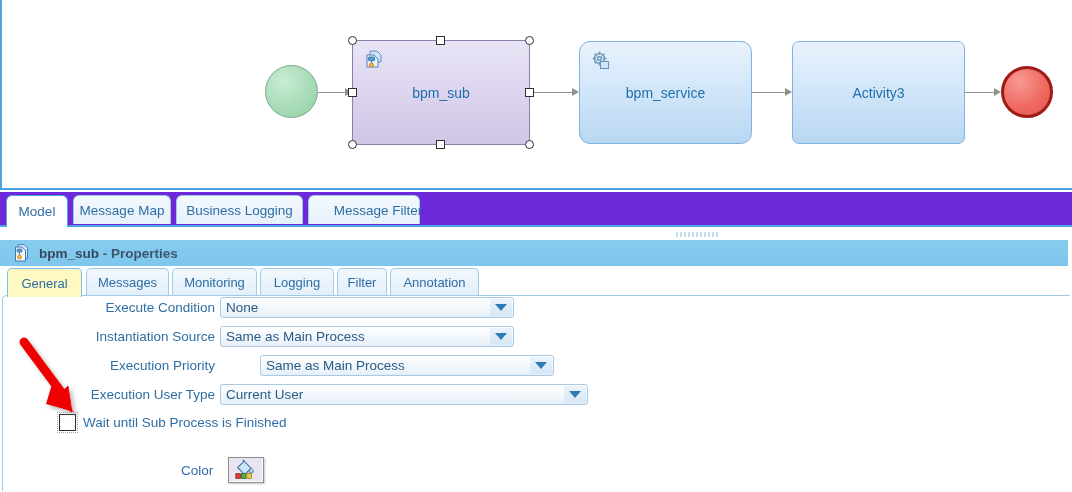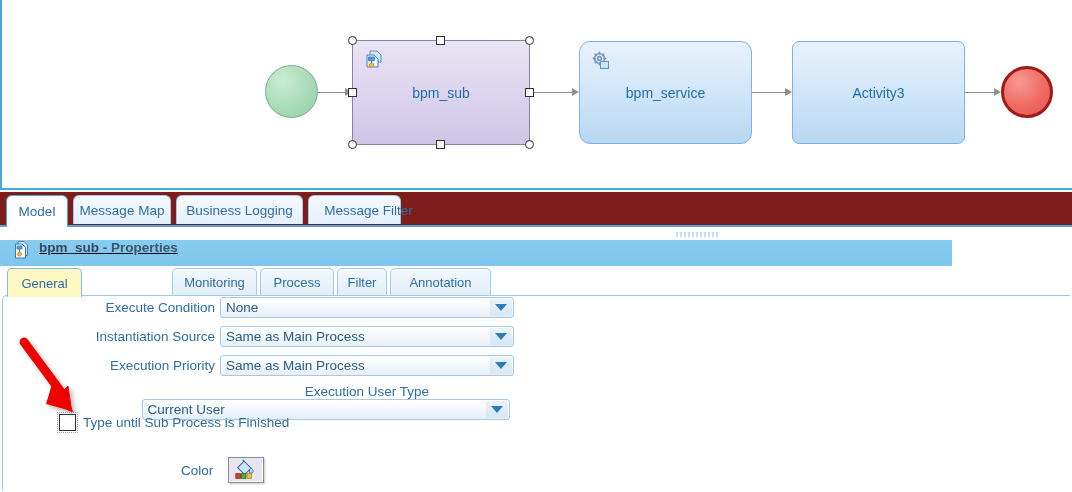--- a/index.html
+++ b/index.html
@@ -67,21 +67,21 @@
   .h{position:absolute;width:9px;height:9px;background:#ffffff;border:1px solid #31302f;box-sizing:border-box;}
   .h.round{border-radius:50%;}
 
   
   .conn{position:absolute;height:1px;background:#8a948a;}
   .arw{position:absolute;width:0;height:0;border-top:4px solid transparent;border-bottom:4px solid transparent;border-left:7px solid #8a948a;}
 
   
   .tabstrip{
     position:absolute;left:0;top:192px;width:1072px;height:35px;
-    background:#7f1d1d;
+    background:#6d28d9;
   }
   .tab{
     position:absolute;top:3px;height:29px;box-sizing:border-box;
     display:flex;align-items:center;justify-content:center;
     font-size:13.5px;color:#2f6ea5;
     border:1px solid #9fcbe8;
     border-bottom:none;
     border-radius:6px 6px 0 0;
     background:linear-gradient(180deg,#f4f9fd 0%,#e6f0fa 100%);
     padding:0 12px;
@@ -110,23 +110,23 @@
     background:repeating-linear-gradient(90deg,#b8d8ef 0 2px,#ffffff 2px 4px);
     opacity:.85;
   }
 
   
   .props{
     position:absolute;left:0;top:240px;width:1072px;height:252px;
     background:#ffffff;
   }
   .props-title{
-    position:absolute;left:0;top:0;width:952px;height:26px;
+    position:absolute;left:0;top:0;width:1068px;height:26px;
     background:linear-gradient(180deg,#86ccef 0%,#7ec6ec 100%);
-    display:flex;align-items:flex-start;text-decoration:underline;
+    display:flex;align-items:center;
   }
   .props-title .picon{
     margin-left:13px;width:18px;height:20px;position:relative;flex:0 0 auto;
   }
   .props-title .ptext{
     margin-left:8px;font-size:13.5px;font-weight:bold;color:#34495e;
   }
   .props-title .ptext .dim{font-weight:bold;color:#3d566e;}
 
   .ptabs{position:absolute;left:0;top:26px;width:1072px;height:30px;}
@@ -271,21 +271,21 @@
 
     <div class="tab sel" style="left:6px;width:62px;">
       <span>Model</span>
     </div>
     <div class="tab" style="left:73px;width:98px;">
       <span>Message Map</span>
     </div>
     <div class="tab" style="left:176px;width:127px;">
       <span>Business Logging</span>
     </div>
-    <div class="tab" style="left:308px;width:93px;padding-left:40px;">
+    <div class="tab" style="left:308px;width:112px;padding-left:40px;">
       <span>Message Filter</span>
     </div>
 
     <div class="underline-gap" style="left:7px;width:60px;"></div>
   </div>
 
   <div class="splitter"></div>
   <div class="grip"></div>
 
   <div class="props">
@@ -300,30 +300,33 @@
           <circle cx="6.5" cy="14" r="2" fill="#f5b942" stroke="#d1861b" stroke-width=".8"></circle>
         </svg>
       </span>
       <span class="ptext"><span>bpm_sub</span><span class="dim"> - Properties</span></span>
     </div>
 
     <div class="ptabs">
       <div class="ptab sel" style="left:7px;width:75px;">
         <span>General</span>
       </div>
+      <div class="ptab" style="left:86px;width:83px;">
+        <span>Messages</span>
+      </div>
       <div class="ptab" style="left:172px;width:85px;">
         <span>Monitoring</span>
       </div>
       <div class="ptab" style="left:260px;width:74px;">
-        <span>Process</span>
+        <span>Logging</span>
       </div>
       <div class="ptab" style="left:337px;width:50px;">
         <span>Filter</span>
       </div>
-      <div class="ptab" style="left:390px;width:101px;">
+      <div class="ptab" style="left:390px;width:89px;">
         <span>Annotation</span>
       </div>
     </div>
 
     <div class="formbox">
 
       <div class="row" style="left:0;top:1px;width:560px;">
         <div class="flabel" style="width:212px;">Execute Condition</div>
         <div class="combo" style="margin-left:5px;width:294px;">
           <span class="cv">None</span>
@@ -336,43 +339,43 @@
       <div class="row" style="left:0;top:30px;width:560px;">
         <div class="flabel" style="width:212px;">Instantiation Source</div>
         <div class="combo" style="margin-left:5px;width:294px;">
           <span class="cv">Same as Main Process</span>
           <span class="carr">
               <i></i>
             </span>
         </div>
       </div>
 
-      <div class="row" style="left:0;top:59px;width:560px;">
+      <div class="row" style="left:0;top:59px;width:560px;gap:40px;">
         <div class="flabel" style="width:212px;">Execution Priority</div>
         <div class="combo" style="margin-left:5px;width:294px;">
           <span class="cv">Same as Main Process</span>
           <span class="carr">
               <i></i>
             </span>
         </div>
       </div>
 
-      <div class="row" style="left:0;top:88px;width:640px;flex-direction:column;">
+      <div class="row" style="left:0;top:88px;width:640px;">
         <div class="flabel" style="width:212px;">Execution User Type</div>
         <div class="combo" style="margin-left:5px;width:368px;">
           <span class="cv">Current User</span>
           <span class="carr">
               <i></i>
             </span>
         </div>
       </div>
 
       <div class="cbrow" style="left:56px;top:118px;">
         <span class="cbox"></span>
-        <span class="cblabel">Type until Sub Process is Finished</span>
+        <span class="cblabel">Wait until Sub Process is Finished</span>
       </div>
 
       <div class="colorrow" style="left:178px;top:161px;text-align:center;">
         <span class="colorlabel">Color</span>
         <span class="swatch">
           <svg viewBox="0 0 36 26" width="34" height="24" style="position:absolute;left:0;top:0;">
             <g transform="translate(6,2)">
               <path d="M3 8.5 L10 1.5 L17.5 9 L10.5 16 Z" fill="#cfe4f6" stroke="#39699c" stroke-width="1.1"></path>
               <path d="M10 1.5 L8.5 0" stroke="#39699c" stroke-width="1.4"></path>
               <path d="M17.5 9 c3 1.5 3 5.5 0 5.5 c-2 0-2.6-2.2-1.2-3.6" fill="#bcd9f0" stroke="#39699c" stroke-width="1"></path>

